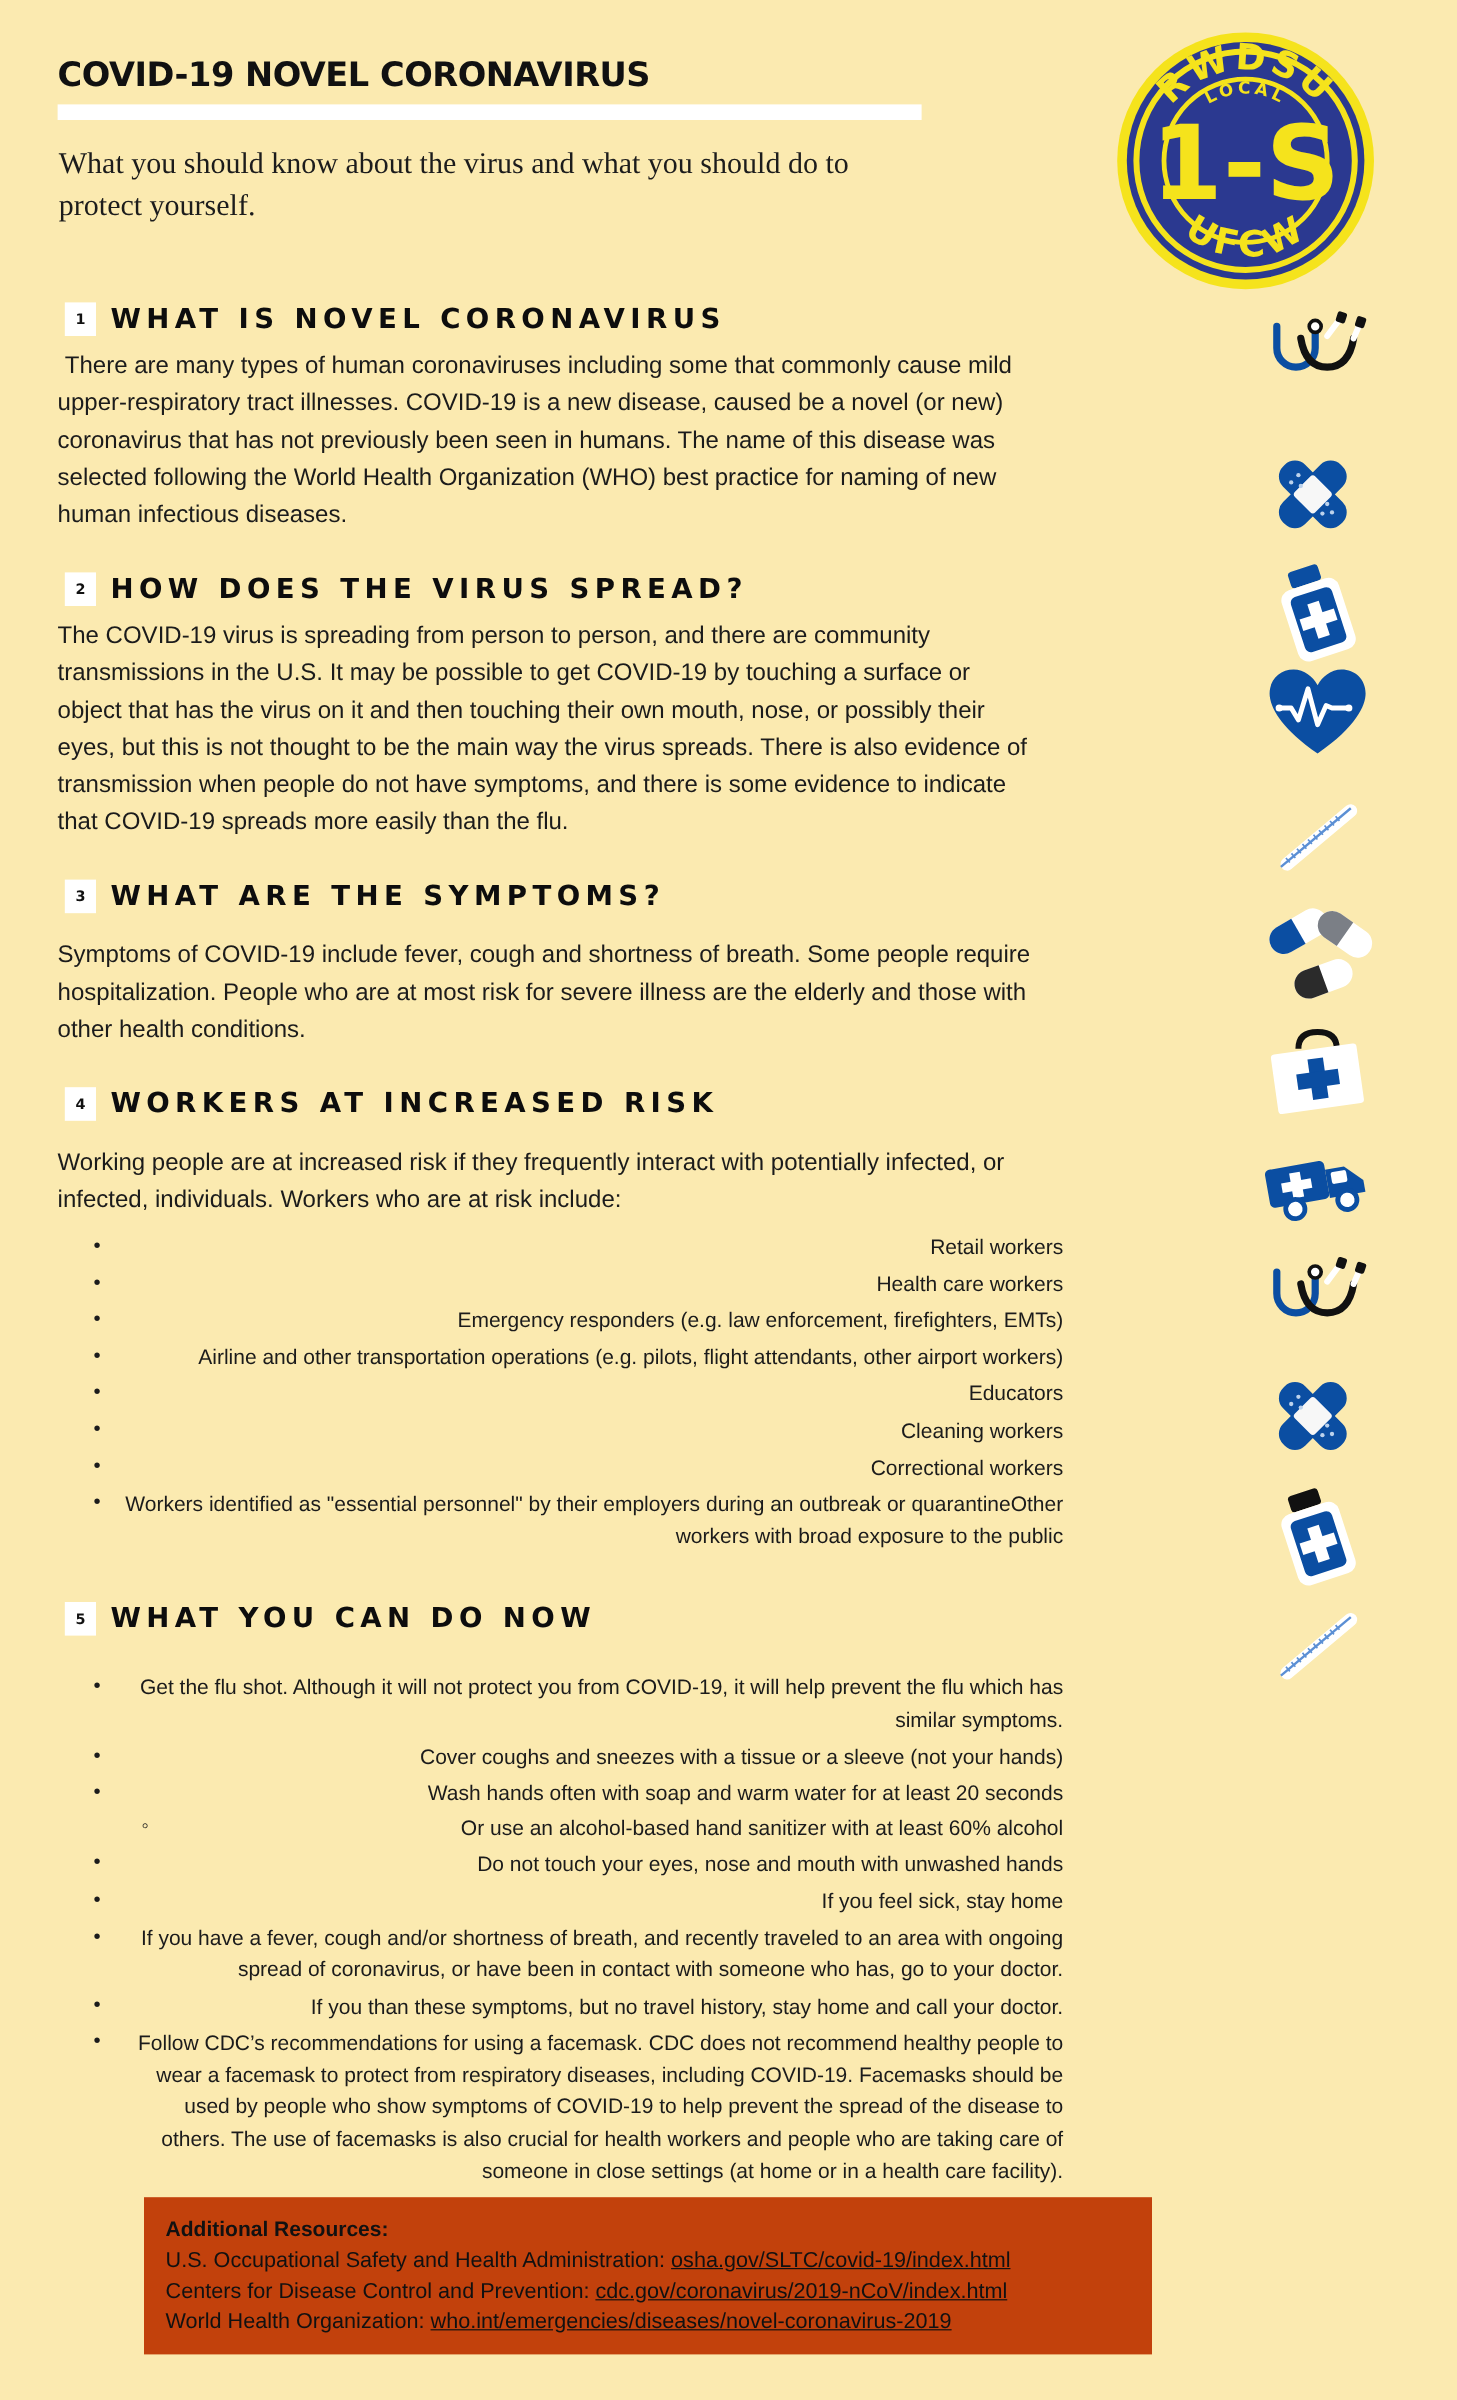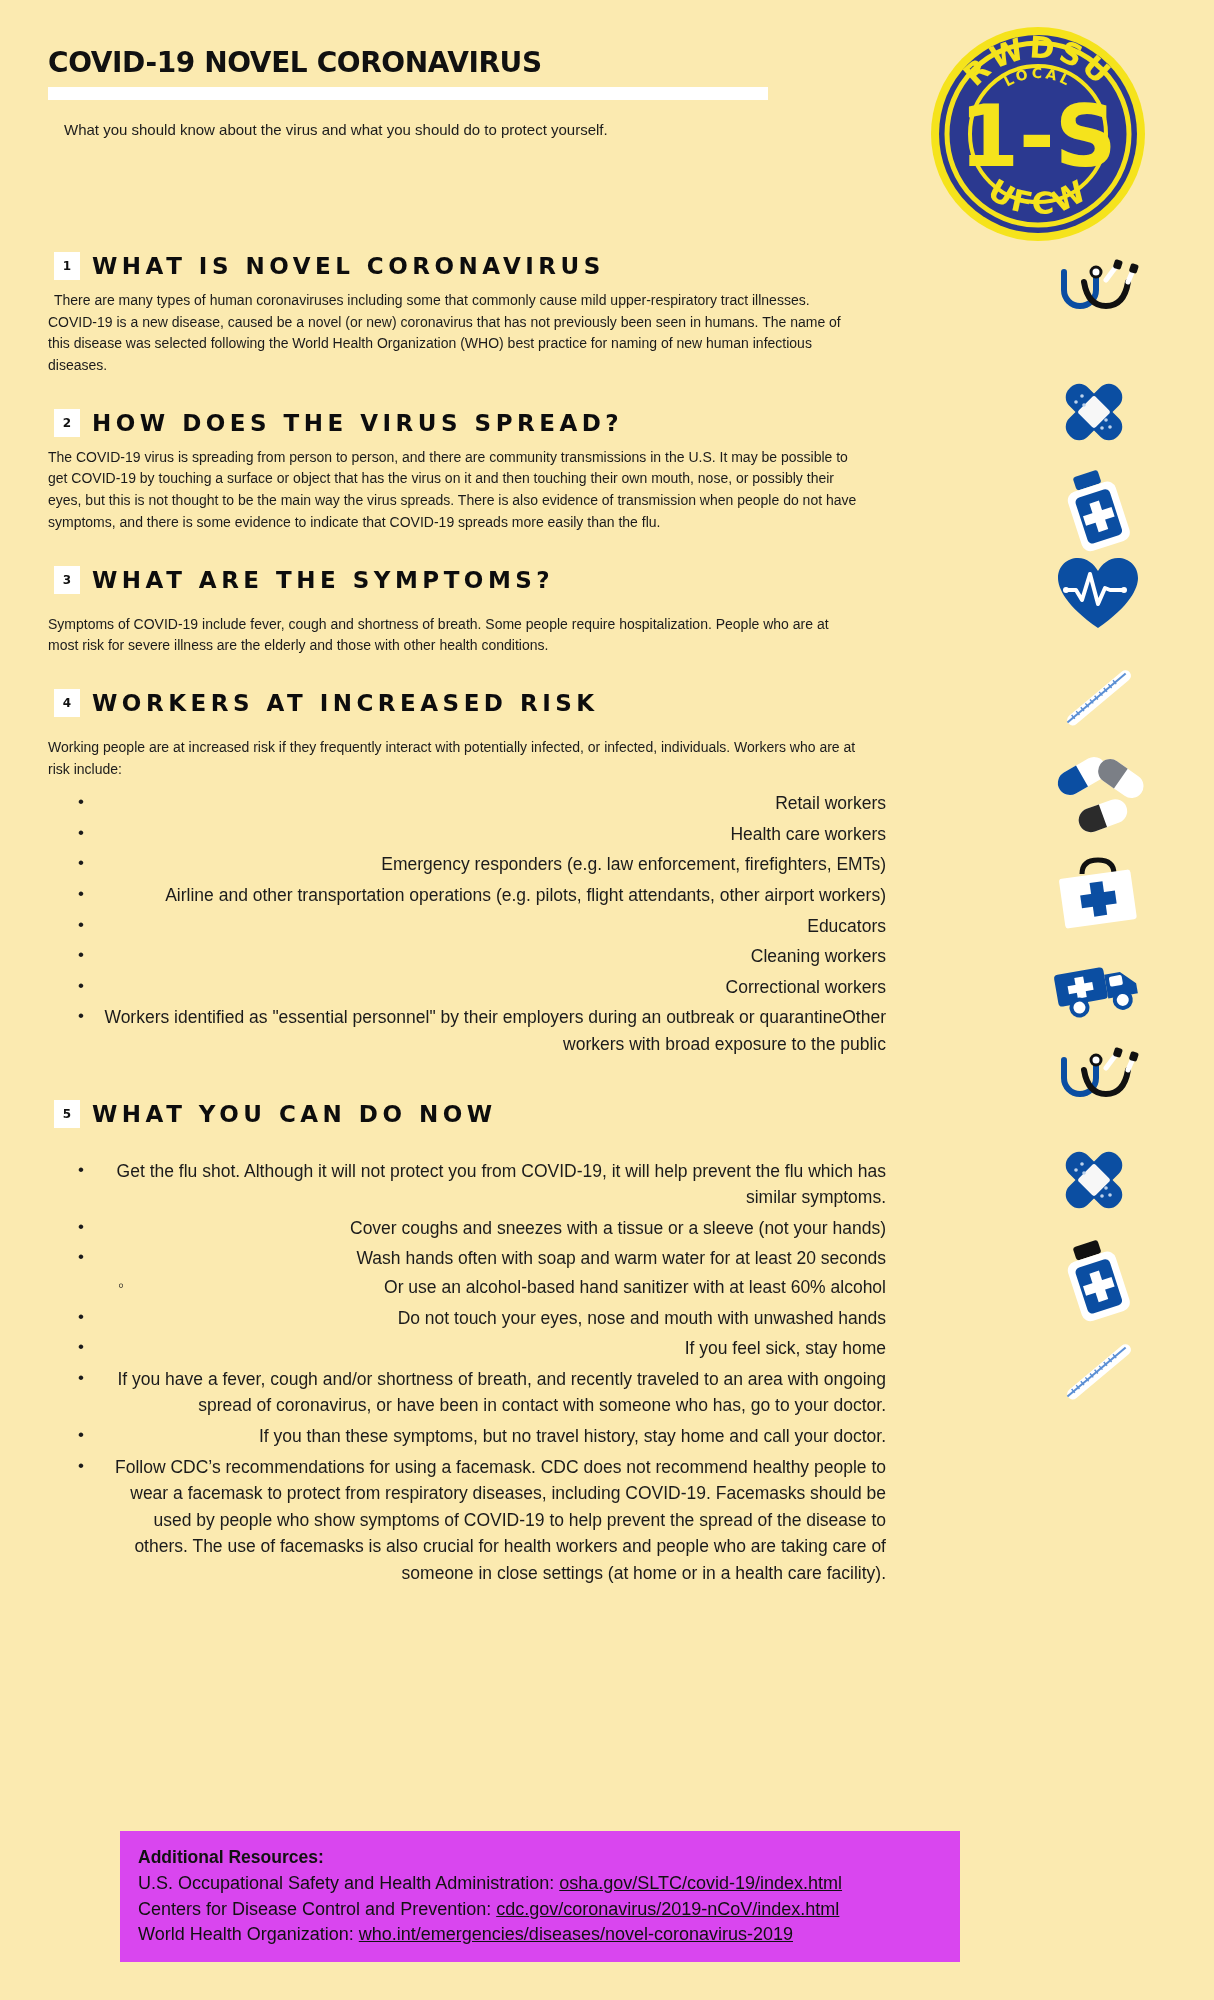--- a/index.html
+++ b/index.html
@@ -19,43 +19,43 @@
     font-family:"DejaVu Sans", sans-serif;
     font-weight:bold;
     font-size:28px;
     letter-spacing:-0.4px;
     color:#111;
     margin:0 0 10px 0;
     line-height:1.05;
   }
   .title-rule{width:720px;height:13px;background:#ffffff;margin-bottom:20px;}
   .subtitle{
-    font-size:15px;line-height:1.38;color:#1c1c1c;max-width:700px;margin:16px;
-    font-family:Liberation Sans, sans-serif;
+    font-size:25px;line-height:1.38;color:#1c1c1c;max-width:700px;margin:1px;
+    font-family:Liberation Serif, serif;
   }
 
   
   .logo{position:absolute;left:928px;top:24px;width:220px;height:220px;}
 
   
   .content{position:absolute;left:48px;top:236px;width:960px;}
   .section{margin-bottom:4px;}
   .sec-head{display:flex;align-items:center;gap:12px;margin:16px 0 10px 6px;}
   .sec-num{
     width:26px;height:28px;background:#ffffff;color:#111;
     display:flex;align-items:center;justify-content:center;
     font-size:12px;font-weight:bold;flex:0 0 auto;
     font-family:"DejaVu Sans",sans-serif;
   }
   .sec-title{
     font-family:"DejaVu Sans", sans-serif;
     font-weight:bold;font-size:23px;letter-spacing:4.5px;color:#0d0d0d;
     white-space:nowrap;
   }
-  .para{font-size:14px;line-height:1.55;color:#1b1b1b;margin:0 0 6px 0;max-width:812px;}
+  .para{font-size:20px;line-height:1.55;color:#1b1b1b;margin:0 0 6px 0;max-width:812px;}
   .para.indent{text-indent:6px;}
 
   ul.bullets{margin:10px 0 4px 0;padding-left:30px;list-style:none;}
   ul.bullets > li{
     font-size:17.5px;line-height:1.52;color:#1b1b1b;
     position:relative;padding-left:18px;margin-bottom:4px;max-width:790px;text-align:right;
   }
   ul.bullets > li:before{
     content:"\2022";position:absolute;left:0;top:-1px;font-size:17px;color:#1b1b1b;
   }
@@ -65,21 +65,21 @@
   }
   ul.sub > li:before{
     content:"\25E6";position:absolute;left:0;top:-1px;font-size:17px;
   }
 
   .spacer-sm{height:10px;}
   .spacer-md{height:22px;}
 
   
   .footer{
-    position:absolute;left:120px;top:1831px;width:840px;background:#d946ef;
+    position:absolute;left:120px;top:1831px;width:840px;background:#c2410c;
     padding:16px 18px 14px 18px;box-sizing:border-box;
   }
   .footer-title{font-size:17.5px;font-weight:bold;color:#111;margin:0 0 3px 0;}
   .footer-line{font-size:18px;line-height:1.42;color:#111;margin:0;}
   .footer-line .u{text-decoration:underline;}
 
   
   .rail{position:absolute;left:1032px;top:0;width:170px;height:2000px;}
   .icon{position:absolute;}
 </style>

